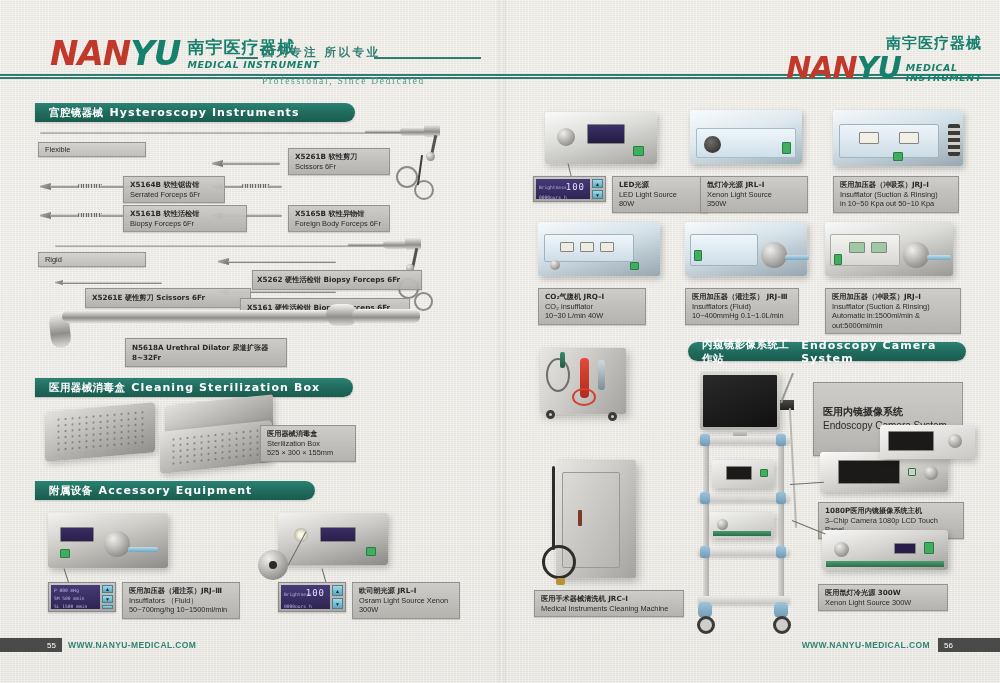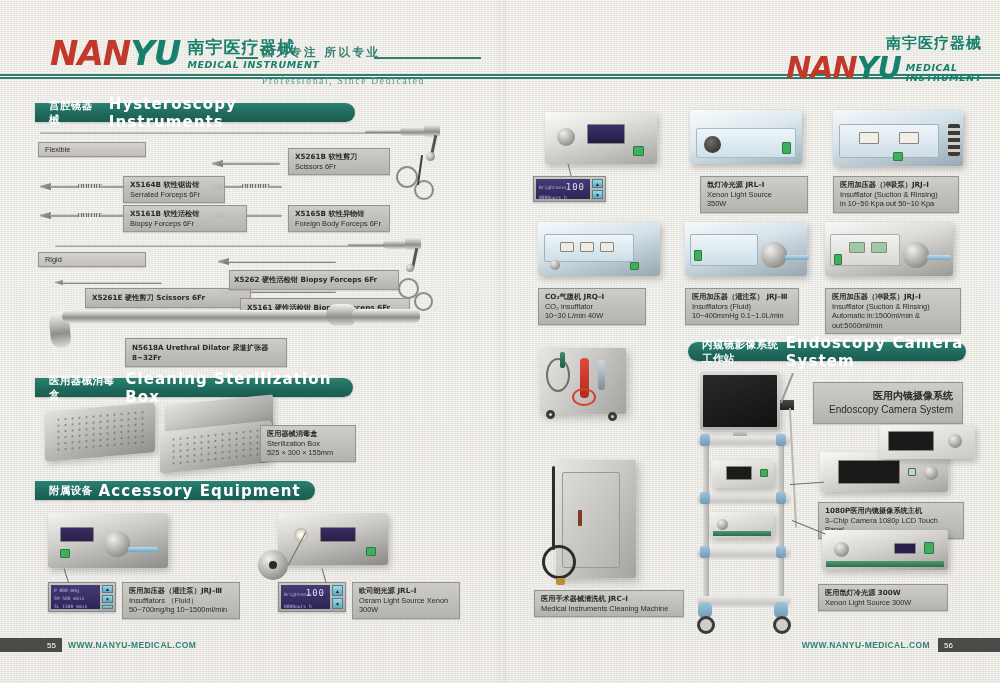--- a/index.html
+++ b/index.html
@@ -67,37 +67,37 @@
     border-radius: 0 10px 10px 0;
     display: flex; align-items: center; padding-left: 14px;
     box-shadow: 0 1px 2px rgba(0,0,0,0.18);
   }
   .banner .bcn {
     font-family: "DejaVu Sans", sans-serif; color: #fff;
     font-size: 10.5px; font-weight: 700; letter-spacing: 0.4px;
   }
   .banner .ben {
     font-family: "DejaVu Sans", sans-serif; color: #fff;
-    font-size: 15px; font-weight: 600; letter-spacing: 1.1px; margin-left: 6px;
+    font-size: 11px; font-weight: 600; letter-spacing: 1.1px; margin-left: 6px;
   }
   
   .cap {
     position: absolute;
     background: linear-gradient(180deg, rgba(205,203,199,0.95), rgba(176,174,170,0.92));
     border: 1px solid rgba(140,138,134,0.8);
     padding: 3px 6px;
     font-size: 7.4px; line-height: 9.6px; color: #2a2a2a;
     box-shadow: 0 1px 1px rgba(0,0,0,0.12);
   }
   .cap .cn { font-family: "DejaVu Sans", sans-serif; font-weight: 700; font-size: 7.2px; }
   .cap .en { font-family: "Liberation Sans", sans-serif; }
   .cap.flat {
     background: linear-gradient(180deg, rgba(210,208,204,0.9), rgba(185,183,179,0.85));
   }
-  .cap.big { font-size: 10px; line-height: 14px; padding: 6px 9px; text-align: right; }
+  .cap.big { font-size: 10px; line-height: 14px; padding: 22px 9px; }
   .cap.big .cn { font-size: 10px; }
   
   .shaft {
     position: absolute; height: 3px; border-radius: 1.5px;
     background: linear-gradient(180deg,#efefee 0%,#b9b8b5 35%,#7e7d7a 70%,#c9c8c5 100%);
   }
   .shaft.thin { height: 2px; }
   .shaft.hair { height: 1.5px;
     background: linear-gradient(180deg,#dedddb,#9a9996 60%,#cfcecb); }
   .ribbed {
@@ -306,21 +306,21 @@
   <div class="jaw2" style="left:55px; top:280px; width:8px; height:5px;"></div>
   <div class="shaft thin" style="left:62px; top:282px; width:100px;"></div>
   <div class="jaw2" style="left:218px; top:258px;"></div>
   <div class="shaft thin" style="left:228px; top:261px; width:108px;"></div>
   <div class="jaw2" style="left:218px; top:288px;"></div>
   <div class="shaft thin" style="left:228px; top:291px; width:108px;"></div>
 
   <div class="cap" style="left:85px; top:288px; width:166px; padding:4px 6px;">
     <span class="cn">X5261E 硬性剪刀 Scissors 6Fr</span>
   </div>
-  <div class="cap" style="left:229px; top:270px; width:170px; padding:4px 4px;">
+  <div class="cap" style="left:252px; top:270px; width:170px; padding:4px 4px;">
     <span class="cn">X5262 硬性活检钳 Biopsy Forceps 6Fr</span>
   </div>
   <div class="cap" style="left:240px; top:298px; width:170px; padding:4px 6px;">
     <span class="cn">X5161 硬性活检钳 Biopsy Forceps 6Fr</span>
   </div>
 
   <div class="dilator" style="left:50px; top:312px; width:20px; height:36px; border-radius:10px 2px 10px 10px; transform:rotate(-6deg);"></div>
   <div class="dilator" style="left:62px; top:310px; width:270px; height:13px; border-radius:8px;"></div>
   <div class="dilator" style="left:326px; top:304px; width:32px; height:22px; border-radius:12px;"></div>
   <div class="dilator" style="left:352px; top:309px; width:68px; height:14px; border-radius:6px;"></div>
@@ -415,20 +415,25 @@
   <div class="lcd" style="left:533px; top:176px; width:73px; height:26px;">
     <div class="screen">
       <span class="l" style="left:3px; top:6px;">Brightness</span>
       <span class="big">100</span>
       <span class="l" style="left:3px; top:16px;">0000ours        h</span>
     </div>
     <div class="btns">
       <i>▲</i>
       <i>▼</i>
     </div>
+  </div>
+  <div class="cap" style="left:612px; top:176px; width:96px;">
+    <div class="cn">LED光源</div>
+    <div class="en">LED Light Source</div>
+    <div class="en">80W</div>
   </div>
 
   <div class="dev" style="left:690px; top:110px; width:112px; height:54px;">
     <div class="body" style="background:linear-gradient(165deg,#f8fbfc 0%,#dde8ee 45%,#9fb2bd 100%);"></div>
     <div style="position:absolute; left:6px; top:18px; right:6px; bottom:6px; background:linear-gradient(180deg,#eef6fa,#cfe0ea); border:1px solid #a8bcc7; border-radius:2px;"></div>
     <div class="knob" style="left:14px; top:26px; width:17px; height:17px; background:radial-gradient(circle at 40% 35%,#6e6d6a,#26251f);"></div>
     <div class="led-green" style="left:92px; top:32px; width:9px; height:12px;"></div>
   </div>
   <div class="cap" style="left:700px; top:176px; width:108px;">
     <div class="cn">氙灯冷光源 JRL–Ⅰ</div>

